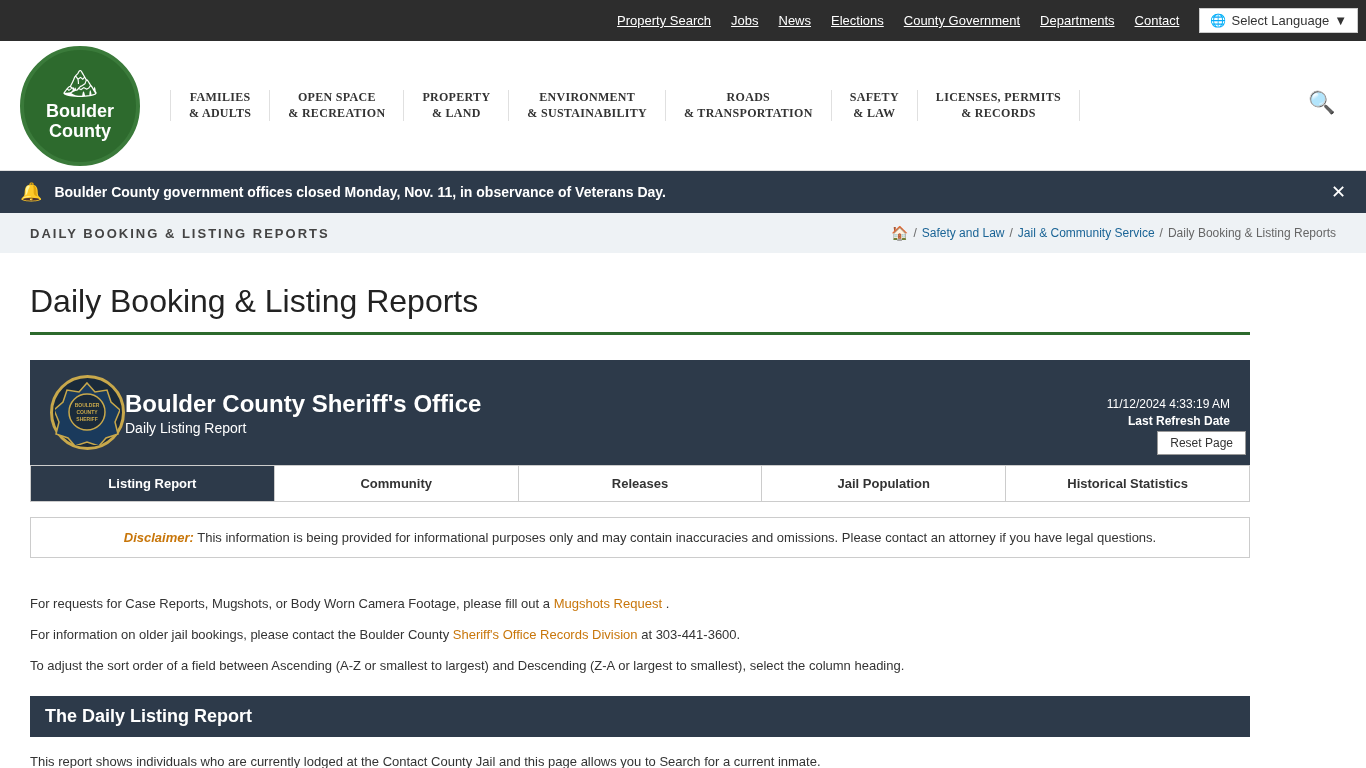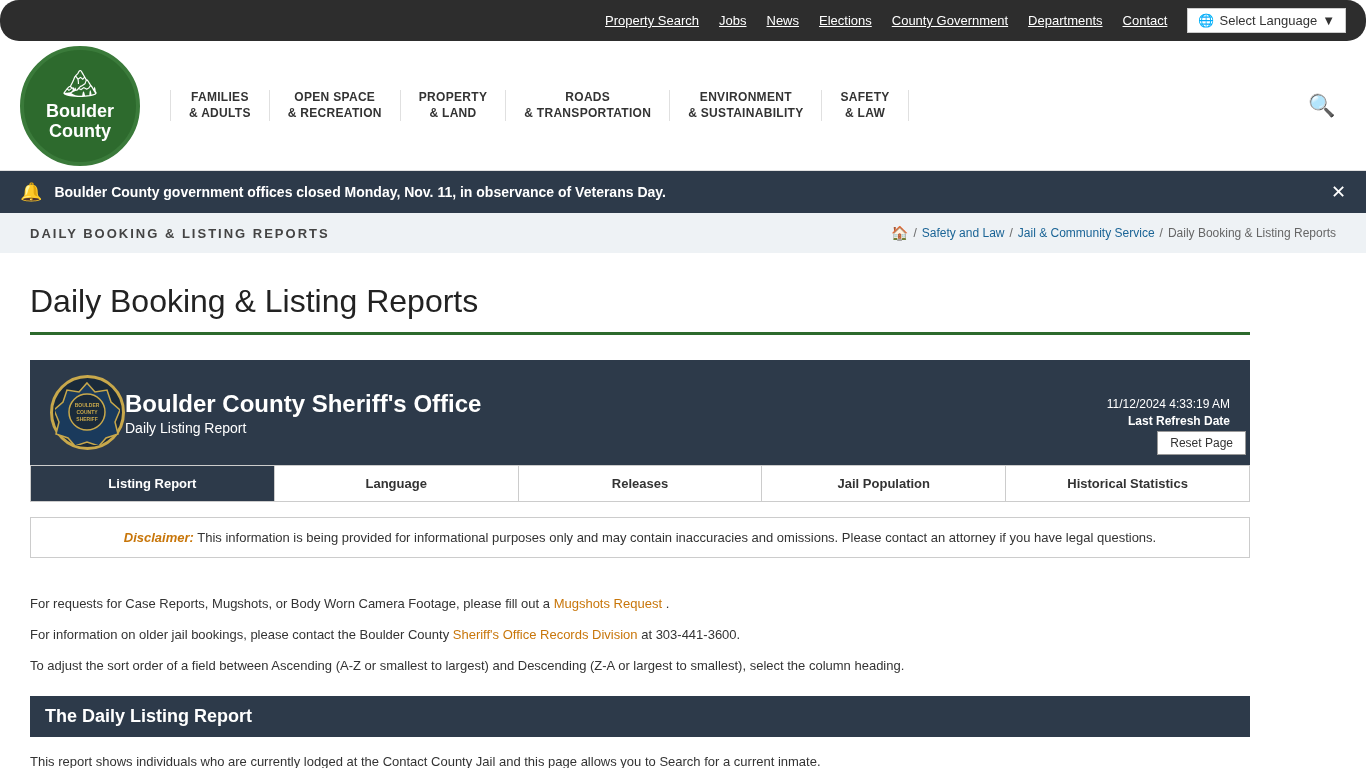--- a/index.html
+++ b/index.html
@@ -1,26 +1,25 @@
 <!DOCTYPE html>
 <html><head>
   <meta charset="utf-8">
   <style>
     * { margin: 0; padding: 0; box-sizing: border-box; }
     body { font-family: Arial, sans-serif; font-size: 14px; color: #333; background: #fff; width: 1366px; }
 
     
     .top-bar {
       background: #2d2d2d;
-      padding: 8px 20px;
+      padding: 8px 8px;
       display: flex;
       justify-content: flex-end;
       align-items: center;
       gap: 20px;
-      border-radius: 19px;
     }
     .top-bar a {
       color: #fff;
       text-decoration: underline;
       font-size: 13px;
     }
     .lang-btn {
       background: #fff;
       border: 1px solid #ccc;
       padding: 4px 10px;
@@ -65,23 +64,24 @@
       line-height: 1;
     }
     .logo-circle .logo-text {
       font-size: 18px;
       font-weight: bold;
       line-height: 1.1;
       margin-top: 4px;
     }
     .nav-main {
       display: flex;
-      align-items: center;
+      align-items: flex-start;
       flex: 1;
       gap: 0;
+      font-family: Liberation Serif, serif;
     }
     .nav-item {
       padding: 0 18px;
       text-align: center;
       font-size: 12px;
       font-weight: bold;
       color: #333;
       cursor: pointer;
       text-transform: uppercase;
       letter-spacing: 0.3px;
@@ -307,30 +307,34 @@
     </div>
     <div class="nav-item">
       <span>OPEN SPACE</span><br>
       <span class="nav-line2">&amp; RECREATION</span>
     </div>
     <div class="nav-item">
       <span>PROPERTY</span><br>
       <span class="nav-line2">&amp; LAND</span>
     </div>
     <div class="nav-item">
+      <span>ENVIRONMENT</span><br>
+      <span class="nav-line2">&amp; SUSTAINABILITY</span>
+    </div>
+    <div class="nav-item">
       <span>ROADS</span><br>
       <span class="nav-line2">&amp; TRANSPORTATION</span>
     </div>
     <div class="nav-item">
-      <span>ENVIRONMENT</span><br>
-      <span class="nav-line2">&amp; SUSTAINABILITY</span>
-    </div>
-    <div class="nav-item">
       <span>SAFETY</span><br>
       <span class="nav-line2">&amp; LAW</span>
+    </div>
+    <div class="nav-item">
+      <span>LICENSES, PERMITS</span><br>
+      <span class="nav-line2">&amp; RECORDS</span>
     </div>
     <div class="search-icon-btn">🔍</div>
   </nav>
 </div>
 
 <div class="alert-bar">
   <span class="bell-icon">🔔</span>
   <span class="alert-text">Boulder County government offices closed Monday, Nov. 11, in observance of Veterans Day.</span>
   <span class="alert-close">✕</span>
 </div>
@@ -369,21 +373,21 @@
     </div>
     <div class="sheriff-timestamp">
       <span>11/12/2024 4:33:19 AM</span>
       <span class="refresh-label">Last Refresh Date</span>
     </div>
     <button class="reset-page-btn">Reset Page</button>
   </div>
 
   <div class="tabs-row">
     <button class="tab-btn active">Listing Report</button>
-    <button class="tab-btn">Language</button>
+    <button class="tab-btn">Community</button>
     <button class="tab-btn">Releases</button>
     <button class="tab-btn">Jail Population</button>
     <button class="tab-btn">Historical Statistics</button>
   </div>
 
   <div class="disclaimer-box">
     <span class="disclaimer-label">Disclaimer:</span>
     <span>This information is being provided for informational purposes only and may contain inaccuracies and omissions. Please contact an attorney if you have legal questions.</span>
   </div>
 

